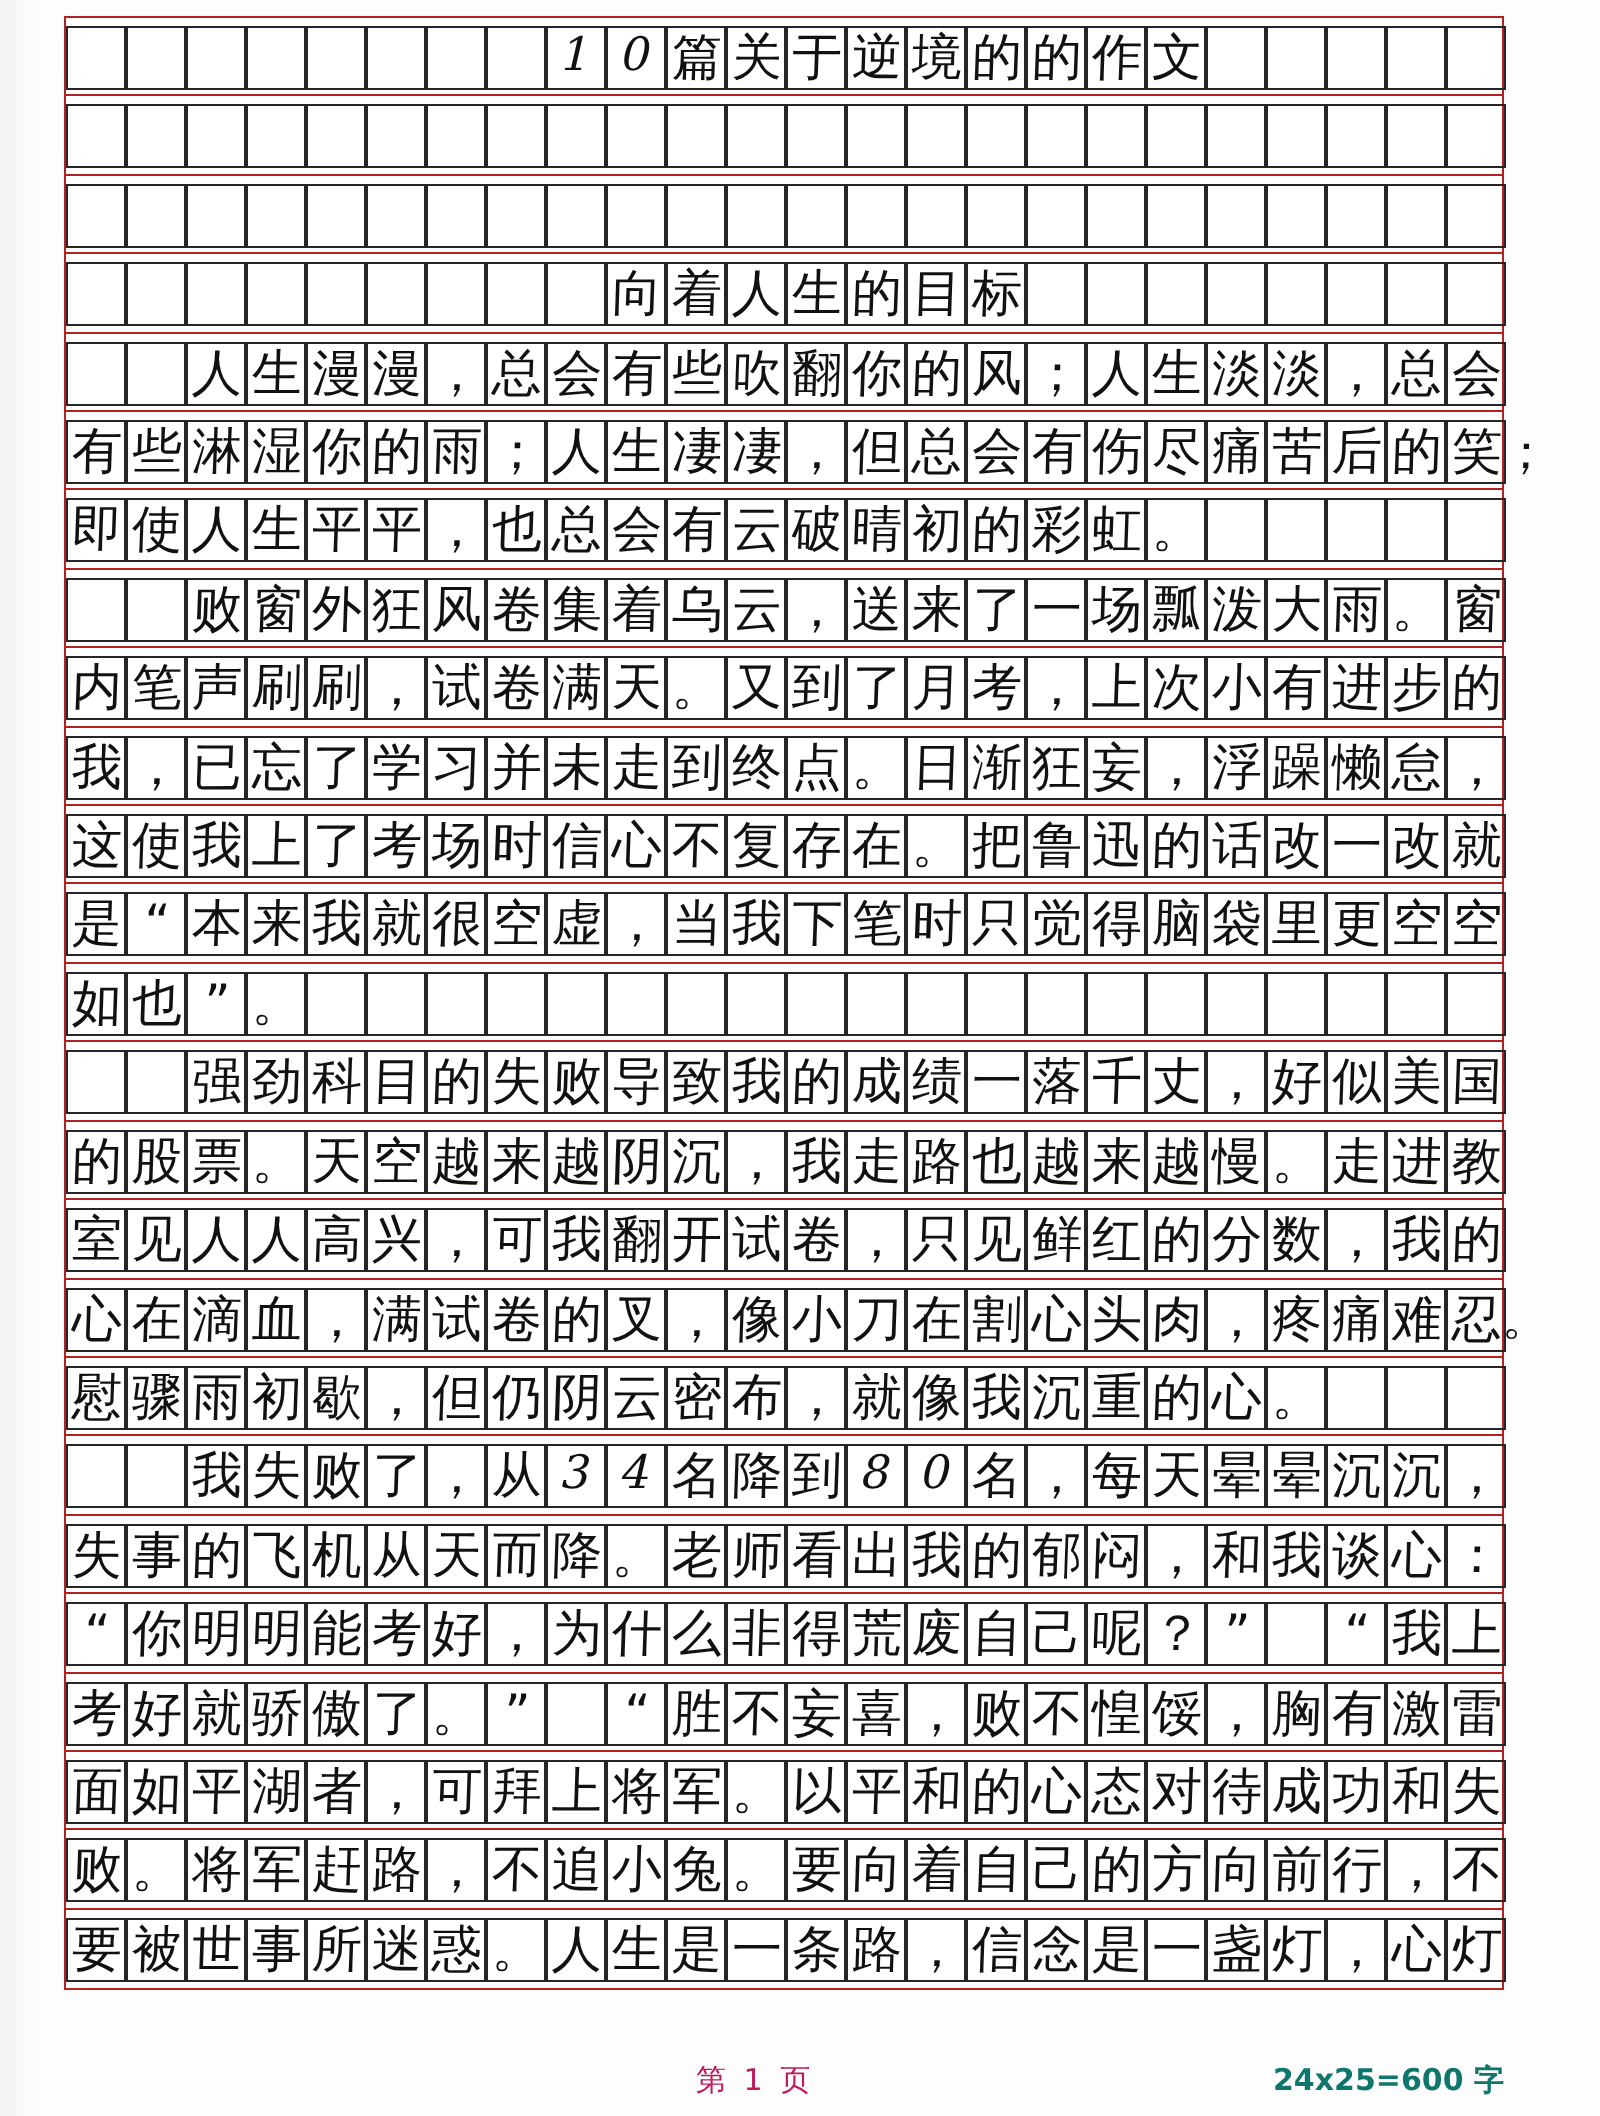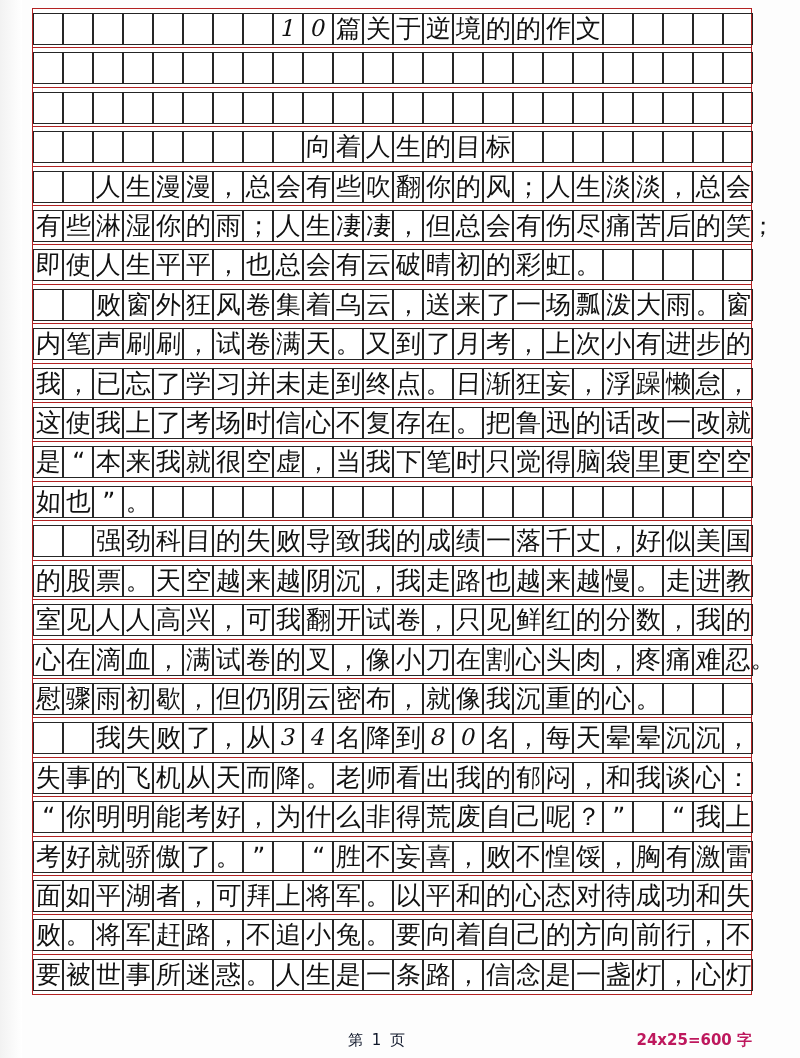--- a/index.html
+++ b/index.html
@@ -90,30 +90,30 @@
     top:1028px;
     width:720px;
     height:24px;
     display:flex;
     align-items:center;
   }
   .page-no{
     position:absolute;
     left:316px;
     font-size:15px;
-    color:#0f172a;
+    color:#be185d;
     letter-spacing:2px;
     font-family:"DejaVu Sans","Liberation Sans",sans-serif;
   }
   .count{
     position:absolute;
     right:0px;
     font-size:15px;
     font-weight:bold;
-    color:#be185d;
+    color:#0f766e;
     font-family:"DejaVu Sans","Liberation Sans",sans-serif;
   }
   .edge-shadow{
     position:absolute;left:0;top:0;width:22px;height:1058px;
     background:linear-gradient(90deg,#f2f2f2 0%,#ffffff 100%);
   }
 </style>
 </head>
 <body>
 

